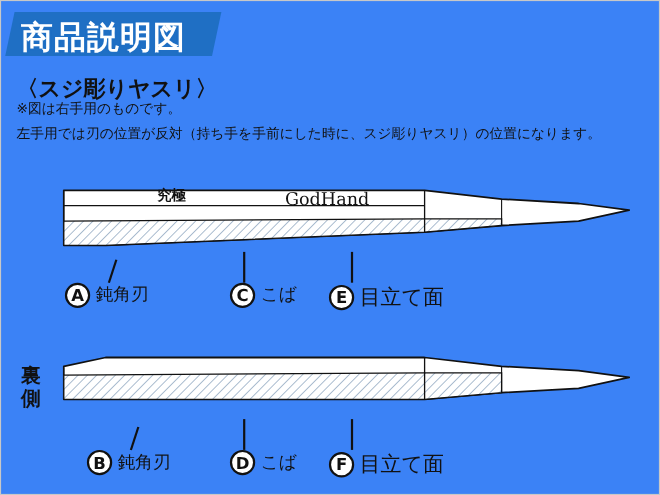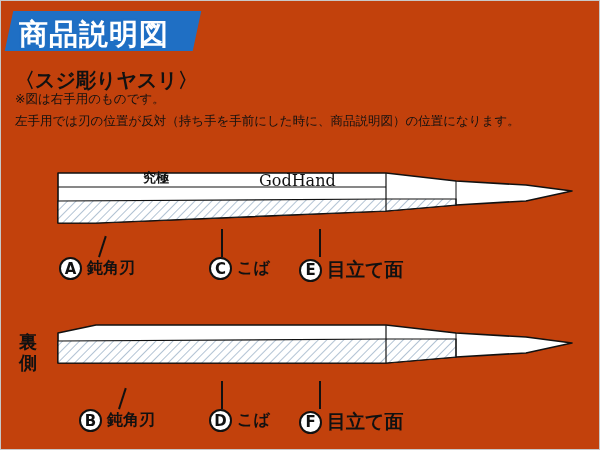--- a/index.html
+++ b/index.html
@@ -10,21 +10,21 @@
     width: 600px;
     height: 450px;
     background: #ffffff;
     font-family: "DejaVu Sans", "Liberation Sans", sans-serif;
     overflow: hidden;
   }
   #page {
     position: relative;
     width: 600px;
     height: 450px;
-    background: #c2410c;
+    background: #3b82f6;
     box-sizing: border-box;
     border: 1px solid #c8c8c8;
   }
 
   
   #title-banner {
     position: absolute;
     left: 8px;
     top: 10px;
     width: 188px;
@@ -123,21 +123,21 @@
     justify-content: center;
     font-size: 15px;
     font-weight: bold;
     color: #111111;
     box-sizing: border-box;
     background: #ffffff;
   }
   .callout-label {
     margin-left: 5px;
     font-size: 16px;
-    font-weight: bold;
+    font-weight: normal;
     color: #111111;
   }
   .callout-label.small {
     font-size: 19px;
   }
 
   #callout-a { left: 58px;  top: 256px; }
   #callout-c { left: 208px; top: 256px; }
   #callout-e { left: 298px; top: 256px; }
   #callout-b { left: 78px;  top: 408px; }
@@ -159,21 +159,21 @@
 </head>
 <body>
 
 <div id="page">
 
   <div id="title-banner"></div>
   <div id="title-text">商品説明図</div>
 
   <div class="note" id="note-subtitle">〈スジ彫りヤスリ〉</div>
   <div class="note" id="note-line1">※図は右手用のものです。</div>
-  <div class="note" id="note-line2">左手用では刃の位置が反対（持ち手を手前にした時に、商品説明図）の位置になります。</div>
+  <div class="note" id="note-line2">左手用では刃の位置が反対（持ち手を手前にした時に、スジ彫りヤスリ）の位置になります。</div>
 
   <div class="side-label" id="side-label-back">裏側</div>
 
   <div class="tool-wrap" id="tool-front">
     <svg width="520" height="85" viewBox="0 0 520 85">
       <defs>
         <pattern id="hatchFront" width="6" height="6" patternTransform="rotate(45)" patternUnits="userSpaceOnUse">
           <rect width="6" height="6" fill="#ffffff"></rect>
           <line x1="0" y1="0" x2="0" y2="6" stroke="#9fb4c9" stroke-width="1.6"></line>
         </pattern>

